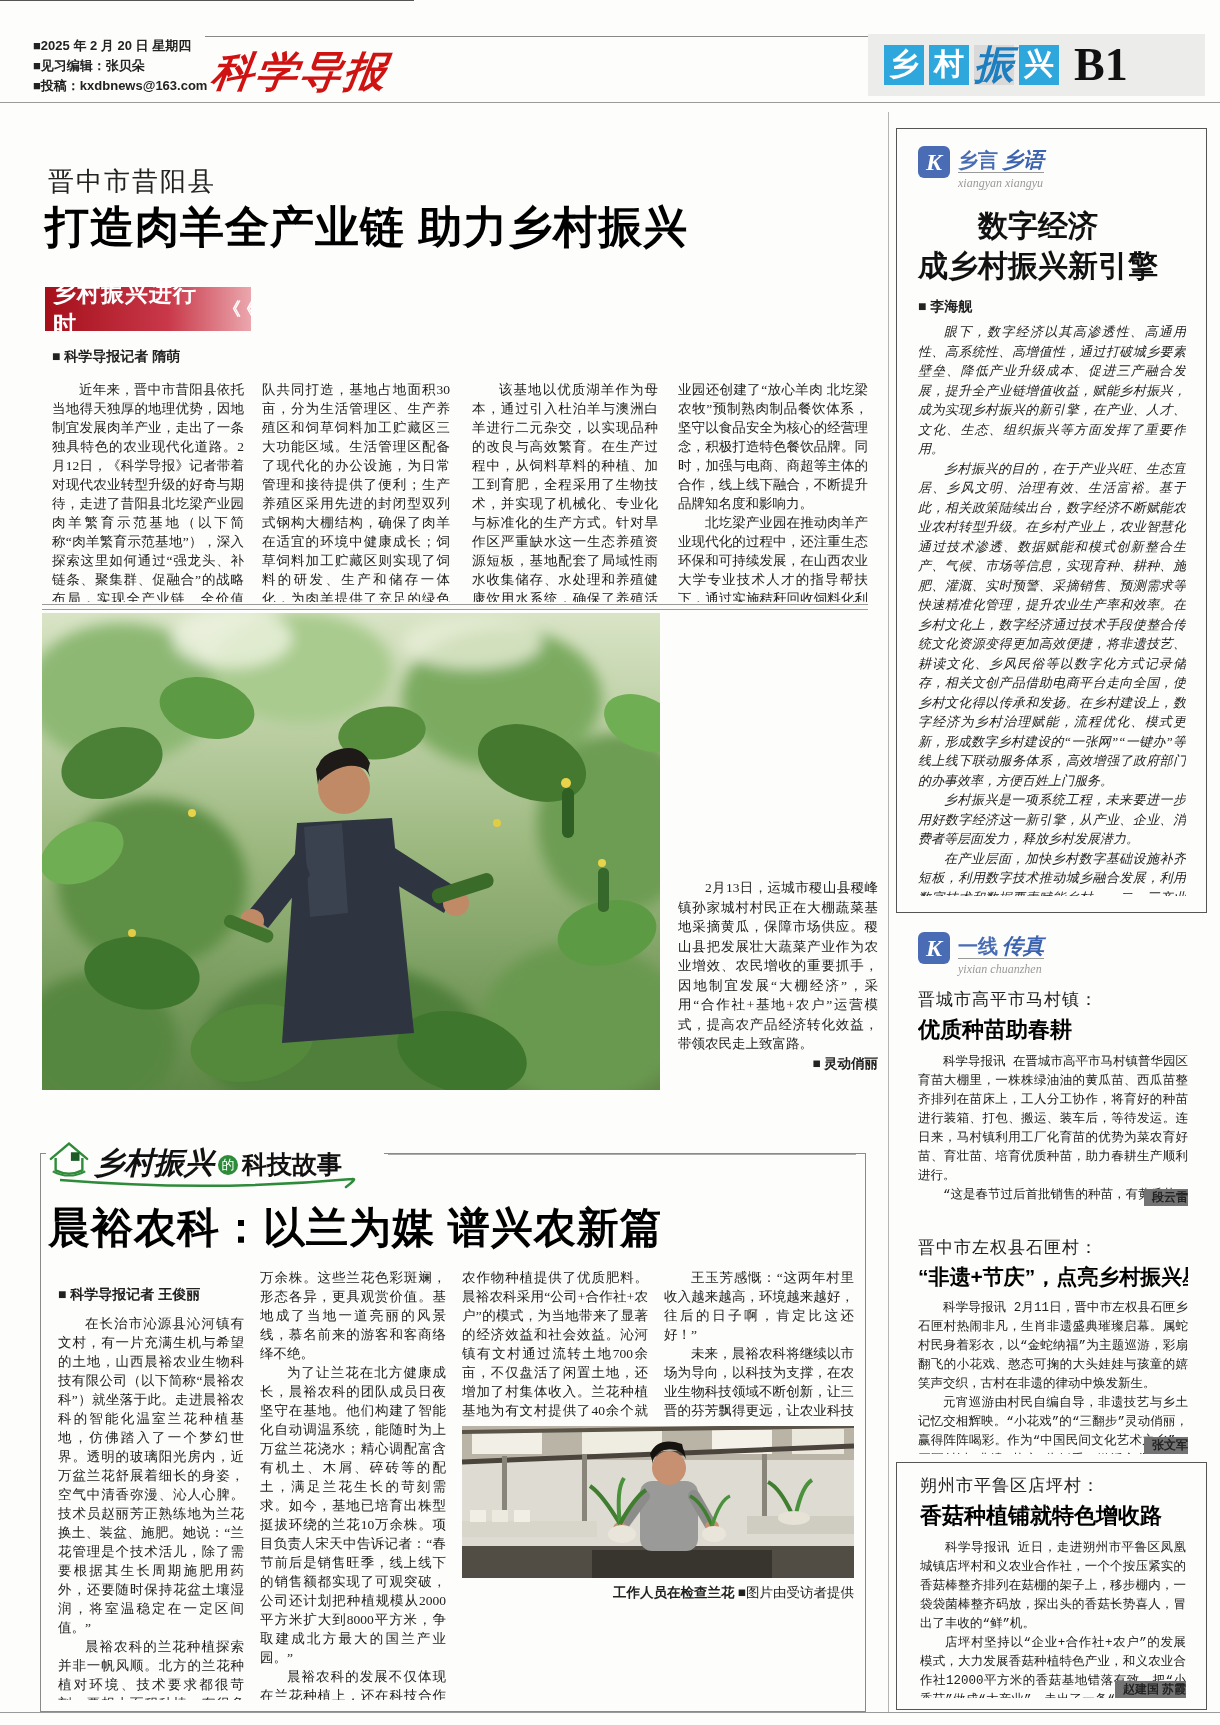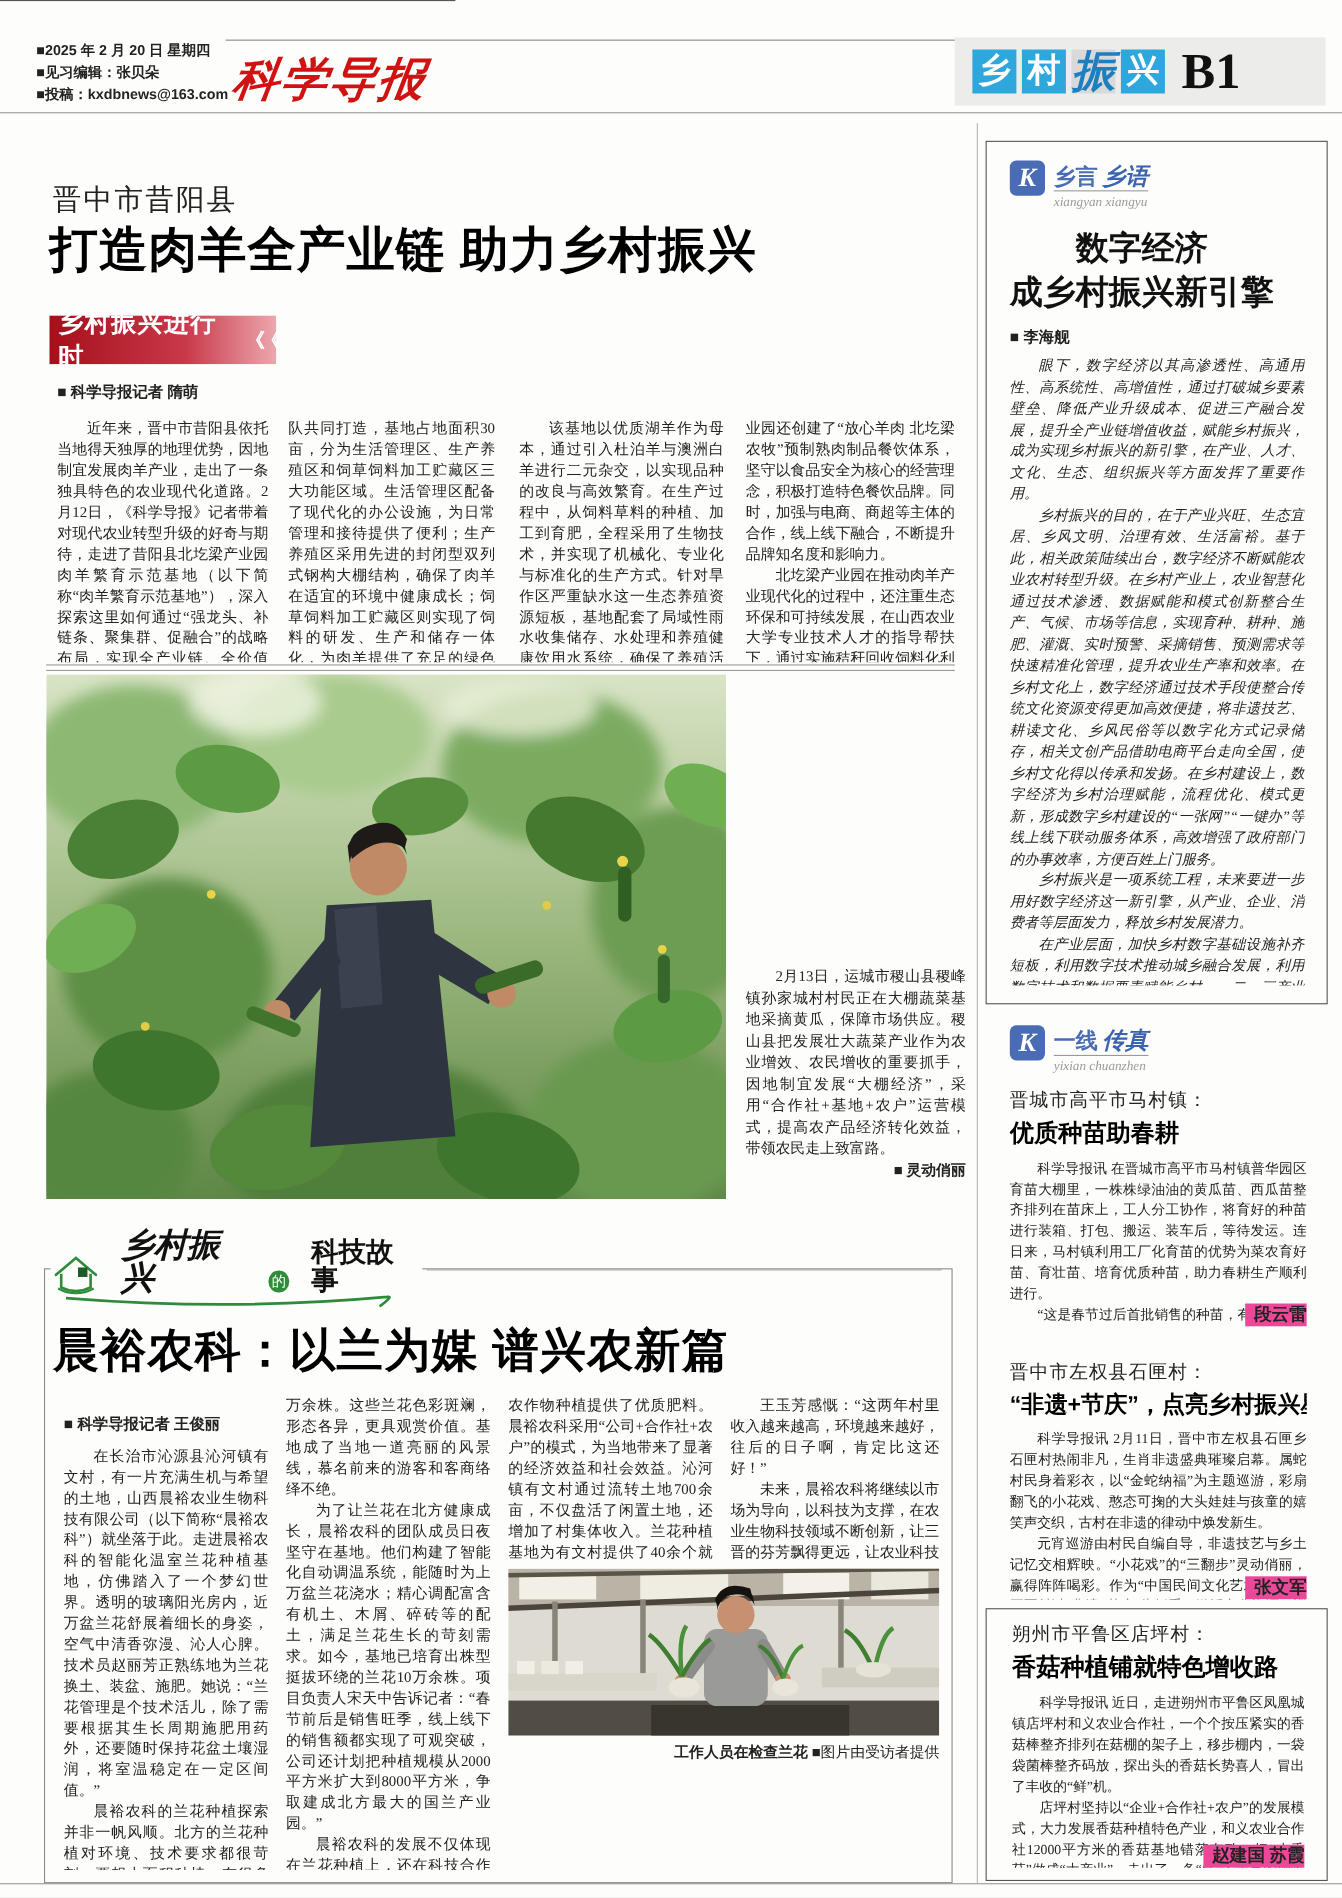--- a/index.html
+++ b/index.html
@@ -44,21 +44,21 @@
   .lead-c4{left:678px;top:380px;width:190px;height:222px;}
   .lead-rule{left:42px;top:604px;width:826px;height:4px;border-top:1px solid #9a9a9a;border-bottom:1px solid #9a9a9a;}
   
   .photo1{left:42px;top:613px;width:618px;height:477px;overflow:hidden;}
   .cap-title{left:672px;top:722px;width:206px;text-align:center;font-size:24px;font-weight:bold;line-height:34px;color:#111;}
   .cap-text{left:678px;top:878px;width:200px;font-size:13.5px;line-height:19.5px;text-align:justify;}
   .cap-text p{margin:0;text-indent:2em;}
   .cap-credit{text-indent:0;text-align:right;font-weight:bold;}
   
   .feat-box{left:40px;top:1153px;width:824px;height:557px;border:1px solid #8a8a8a;}
-  .feat-banner{left:46px;top:1120px;width:330px;height:58px;background:#fdfdfb;display:flex;align-items:flex-end;gap:20px;padding:0 6px 4px 2px;}
+  .feat-banner{left:46px;top:1120px;width:330px;height:58px;background:#fdfdfb;display:flex;align-items:flex-end;gap:4px;padding:0 6px 4px 2px;}
   .feat-banner .script-t{font-size:30px;font-weight:bold;font-style:italic;font-family:"Liberation Serif",serif;color:#111;line-height:30px;}
   .feat-banner .de{width:20px;height:20px;border-radius:50%;background:#2e8b3a;color:#fff;font-size:13px;
                    display:flex;align-items:center;justify-content:center;margin-bottom:3px;}
   .feat-banner .bold-t{font-size:25px;font-weight:900;color:#111;line-height:26px;}
   .feat-swoosh{left:60px;top:1176px;}
   .feat-rule{left:388px;top:1154px;width:468px;height:1px;background:#aaa;}
   .feat-headline{left:48px;top:1200px;width:780px;font-size:42px;font-weight:900;color:#000;letter-spacing:1px;white-space:nowrap;}
   .feat-byline{left:58px;top:1286px;}
   .feat-c1{left:58px;top:1314px;width:186px;height:386px;}
   .feat-c2{left:260px;top:1268px;width:186px;height:432px;}
@@ -79,23 +79,23 @@
   .xyxy-head{left:918px;top:146px;}
   .sb1-title{left:918px;top:206px;font-size:30px;font-weight:900;line-height:40px;color:#111;text-align:center;}
   .sb1-byline{left:918px;top:298px;}
   .sb1-body{left:918px;top:322px;width:268px;height:574px;font-size:13px;line-height:19.5px;
             font-style:italic;overflow:hidden;text-align:justify;}
   .sb1-body p{margin:0;text-indent:2em;}
   .yxcz-head{left:918px;top:932px;}
   .sb-item{position:absolute;left:918px;width:270px;overflow:hidden;}
   .sb-region{font-size:17px;color:#222;letter-spacing:1px;}
   .sb-title{font-size:22px;font-weight:900;color:#000;margin-top:4px;white-space:nowrap;}
-  .sb-body{margin-top:8px;font-size:12.5px;line-height:19px;text-align:justify;}
+  .sb-body{margin-top:8px;font-size:12.5px;line-height:19px;text-align:justify;font-family:Liberation Mono, monospace;}
   .sb-body p{margin:0;text-indent:2em;}
-  .sb-by{position:absolute;right:0;bottom:0;font-size:16px;font-weight:bold;background:#ec4899;padding-left:8px;}
+  .sb-by{position:absolute;right:0;bottom:0;font-size:12px;font-weight:bold;background:#737373;padding-left:8px;}
   .item1{top:988px;height:218px;}
   .item2{top:1236px;height:218px;}
   .item2 .sb-title{font-size:21px;}
   .sb-box3{left:896px;top:1462px;width:309px;height:246px;border:1px solid #555;}
   .item3{top:1474px;height:224px;width:266px;left:920px;}
   
   svg{display:block;}
 </style>
 </head>
 <body>

